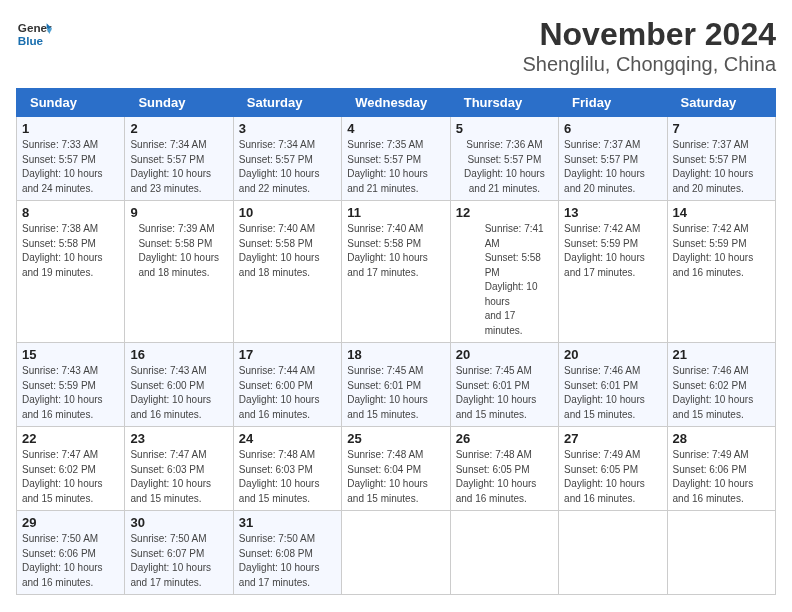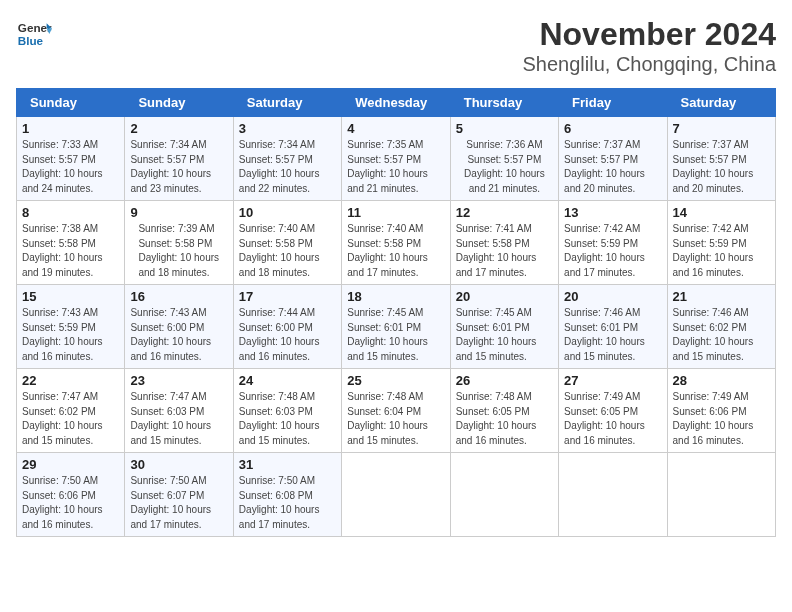--- a/index.html
+++ b/index.html
@@ -187,21 +187,21 @@
         </td>
         <td>
           <span class="day-num">11</span>
           <div class="day-info" style="white-space: pre-line;">Sunrise: 7:40 AM
 Sunset: 5:58 PM
 Daylight: 10 hours
 and 17 minutes.</div>
         </td>
         <td>
           <span class="day-num">12</span>
-          <div class="day-info" style="white-space: pre-line;">Sunrise: 7:41 AM
+          <div class="day-info" style="white-space: pre-line; margin-left: 29px;">Sunrise: 7:41 AM
 Sunset: 5:58 PM
 Daylight: 10 hours
 and 17 minutes.</div>
         </td>
         <td>
           <span class="day-num">13</span>
           <div class="day-info" style="white-space: pre-line;">Sunrise: 7:42 AM
 Sunset: 5:59 PM
 Daylight: 10 hours
 and 17 minutes.</div>

